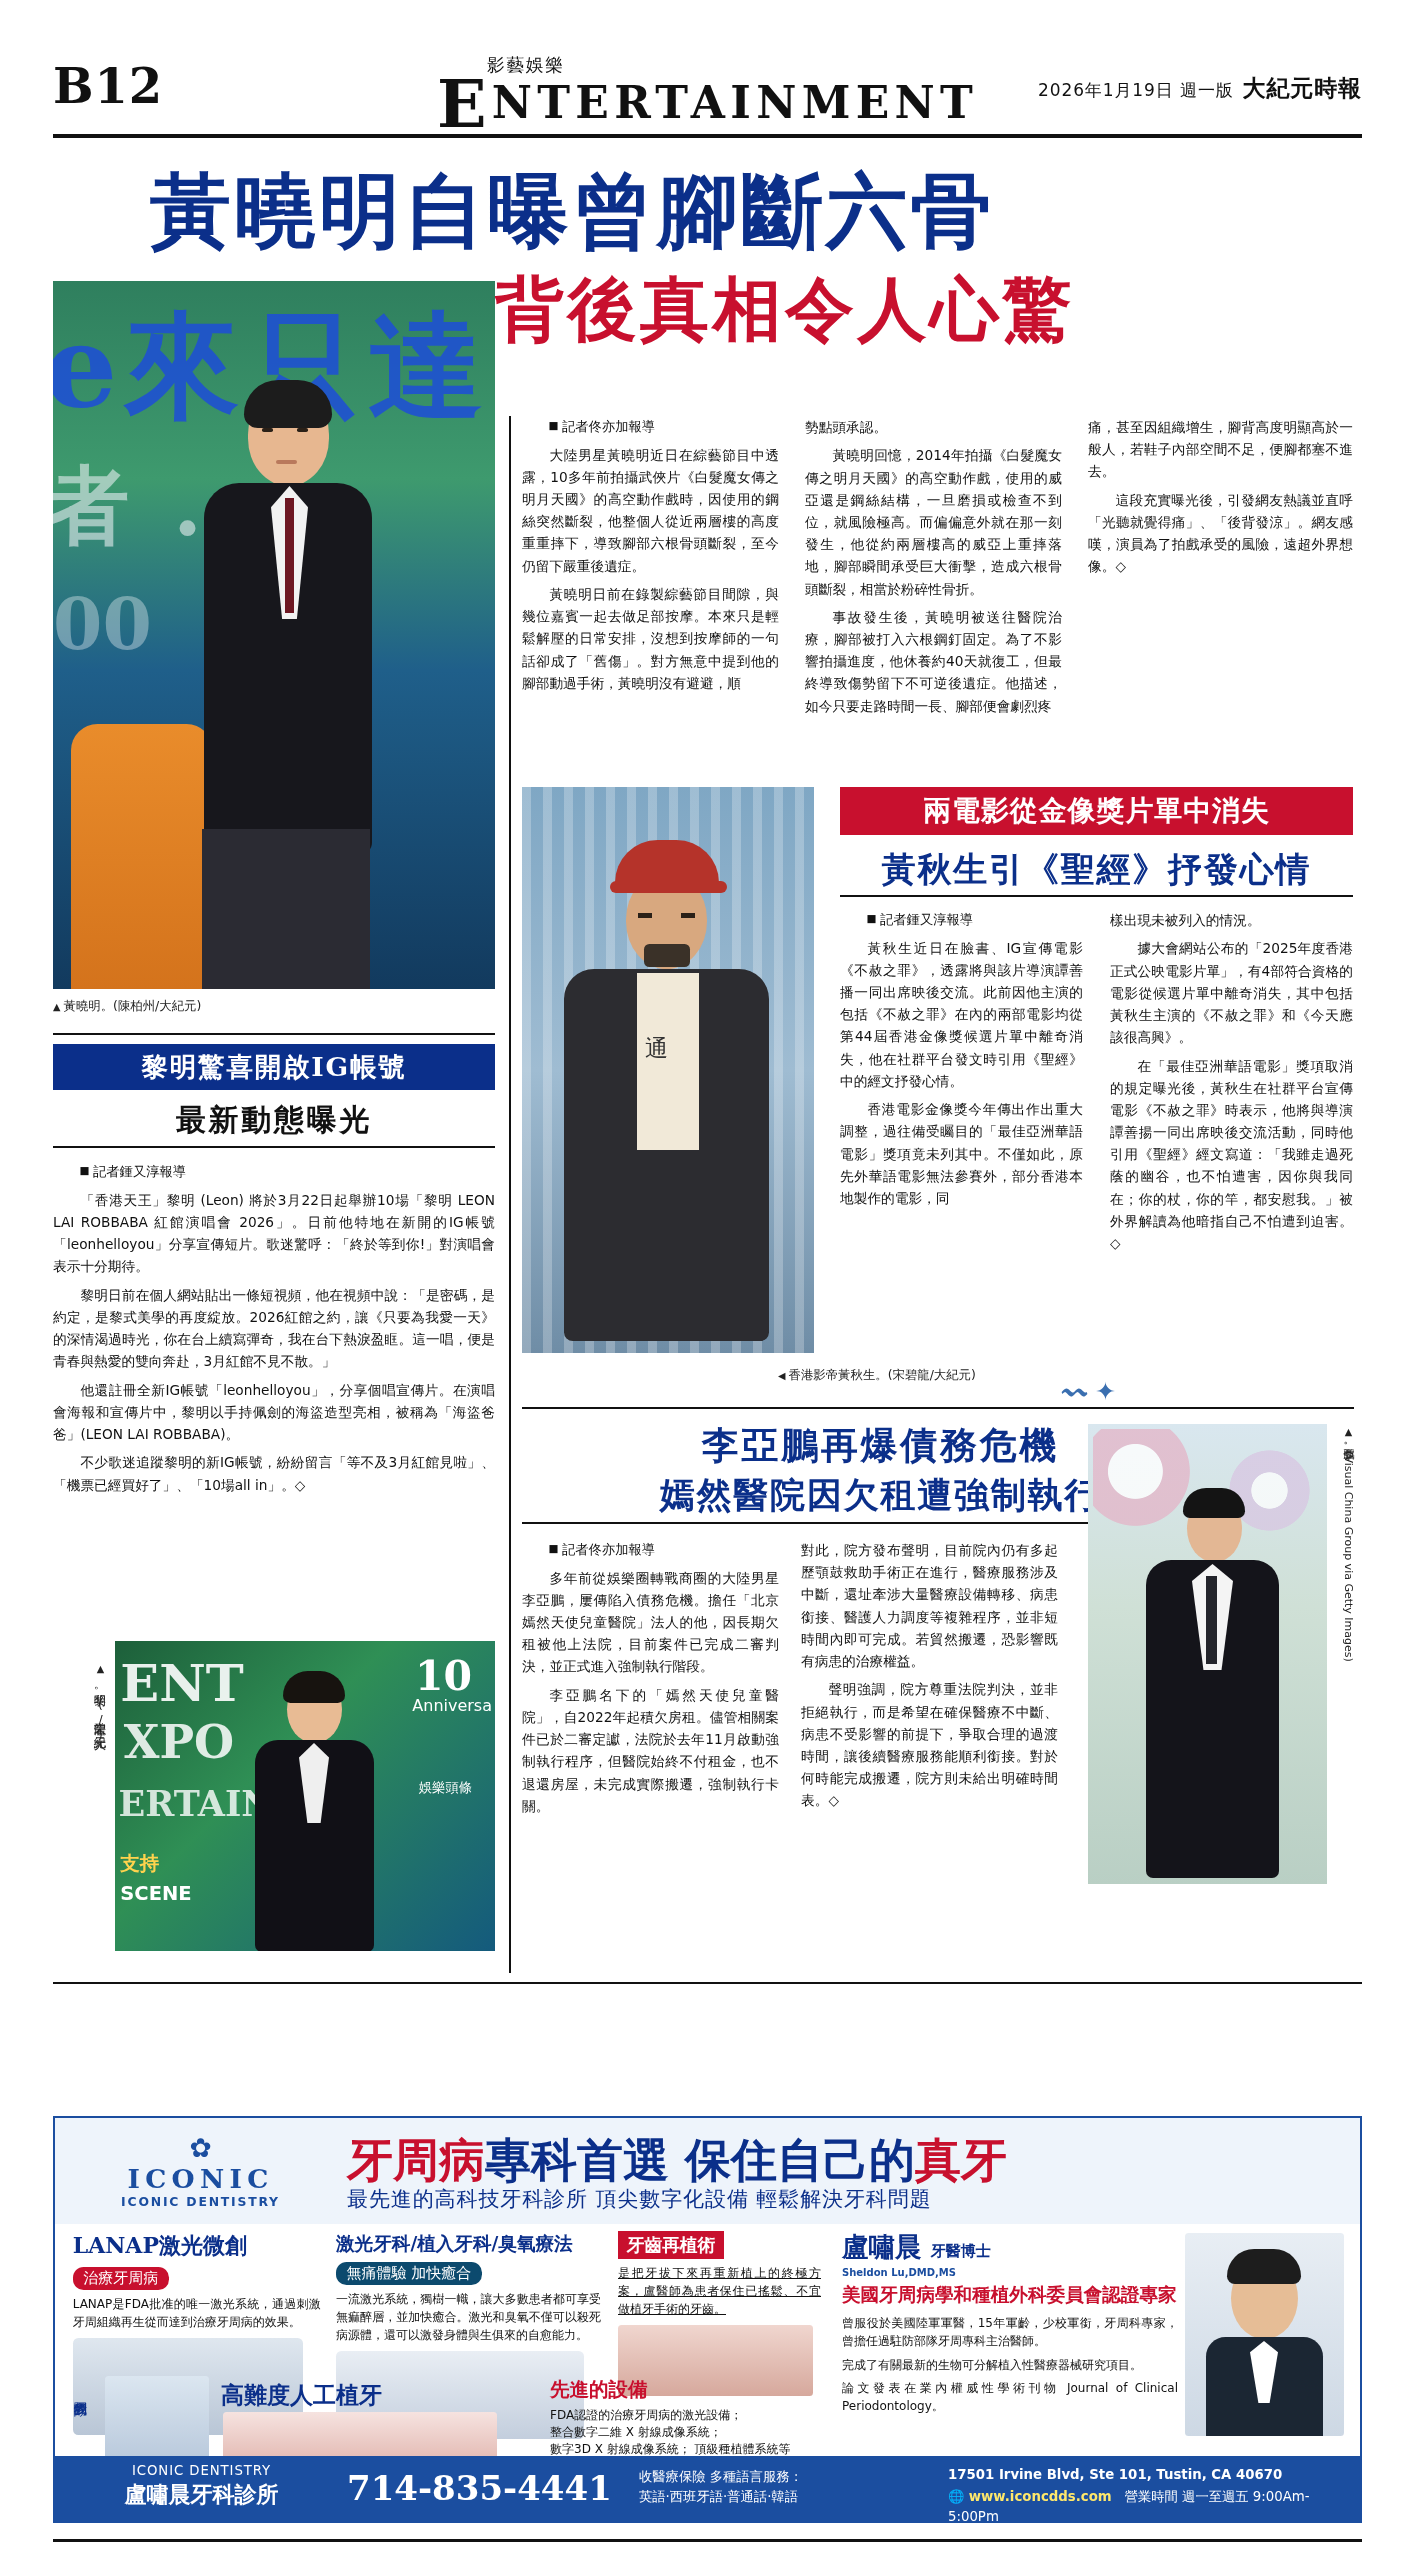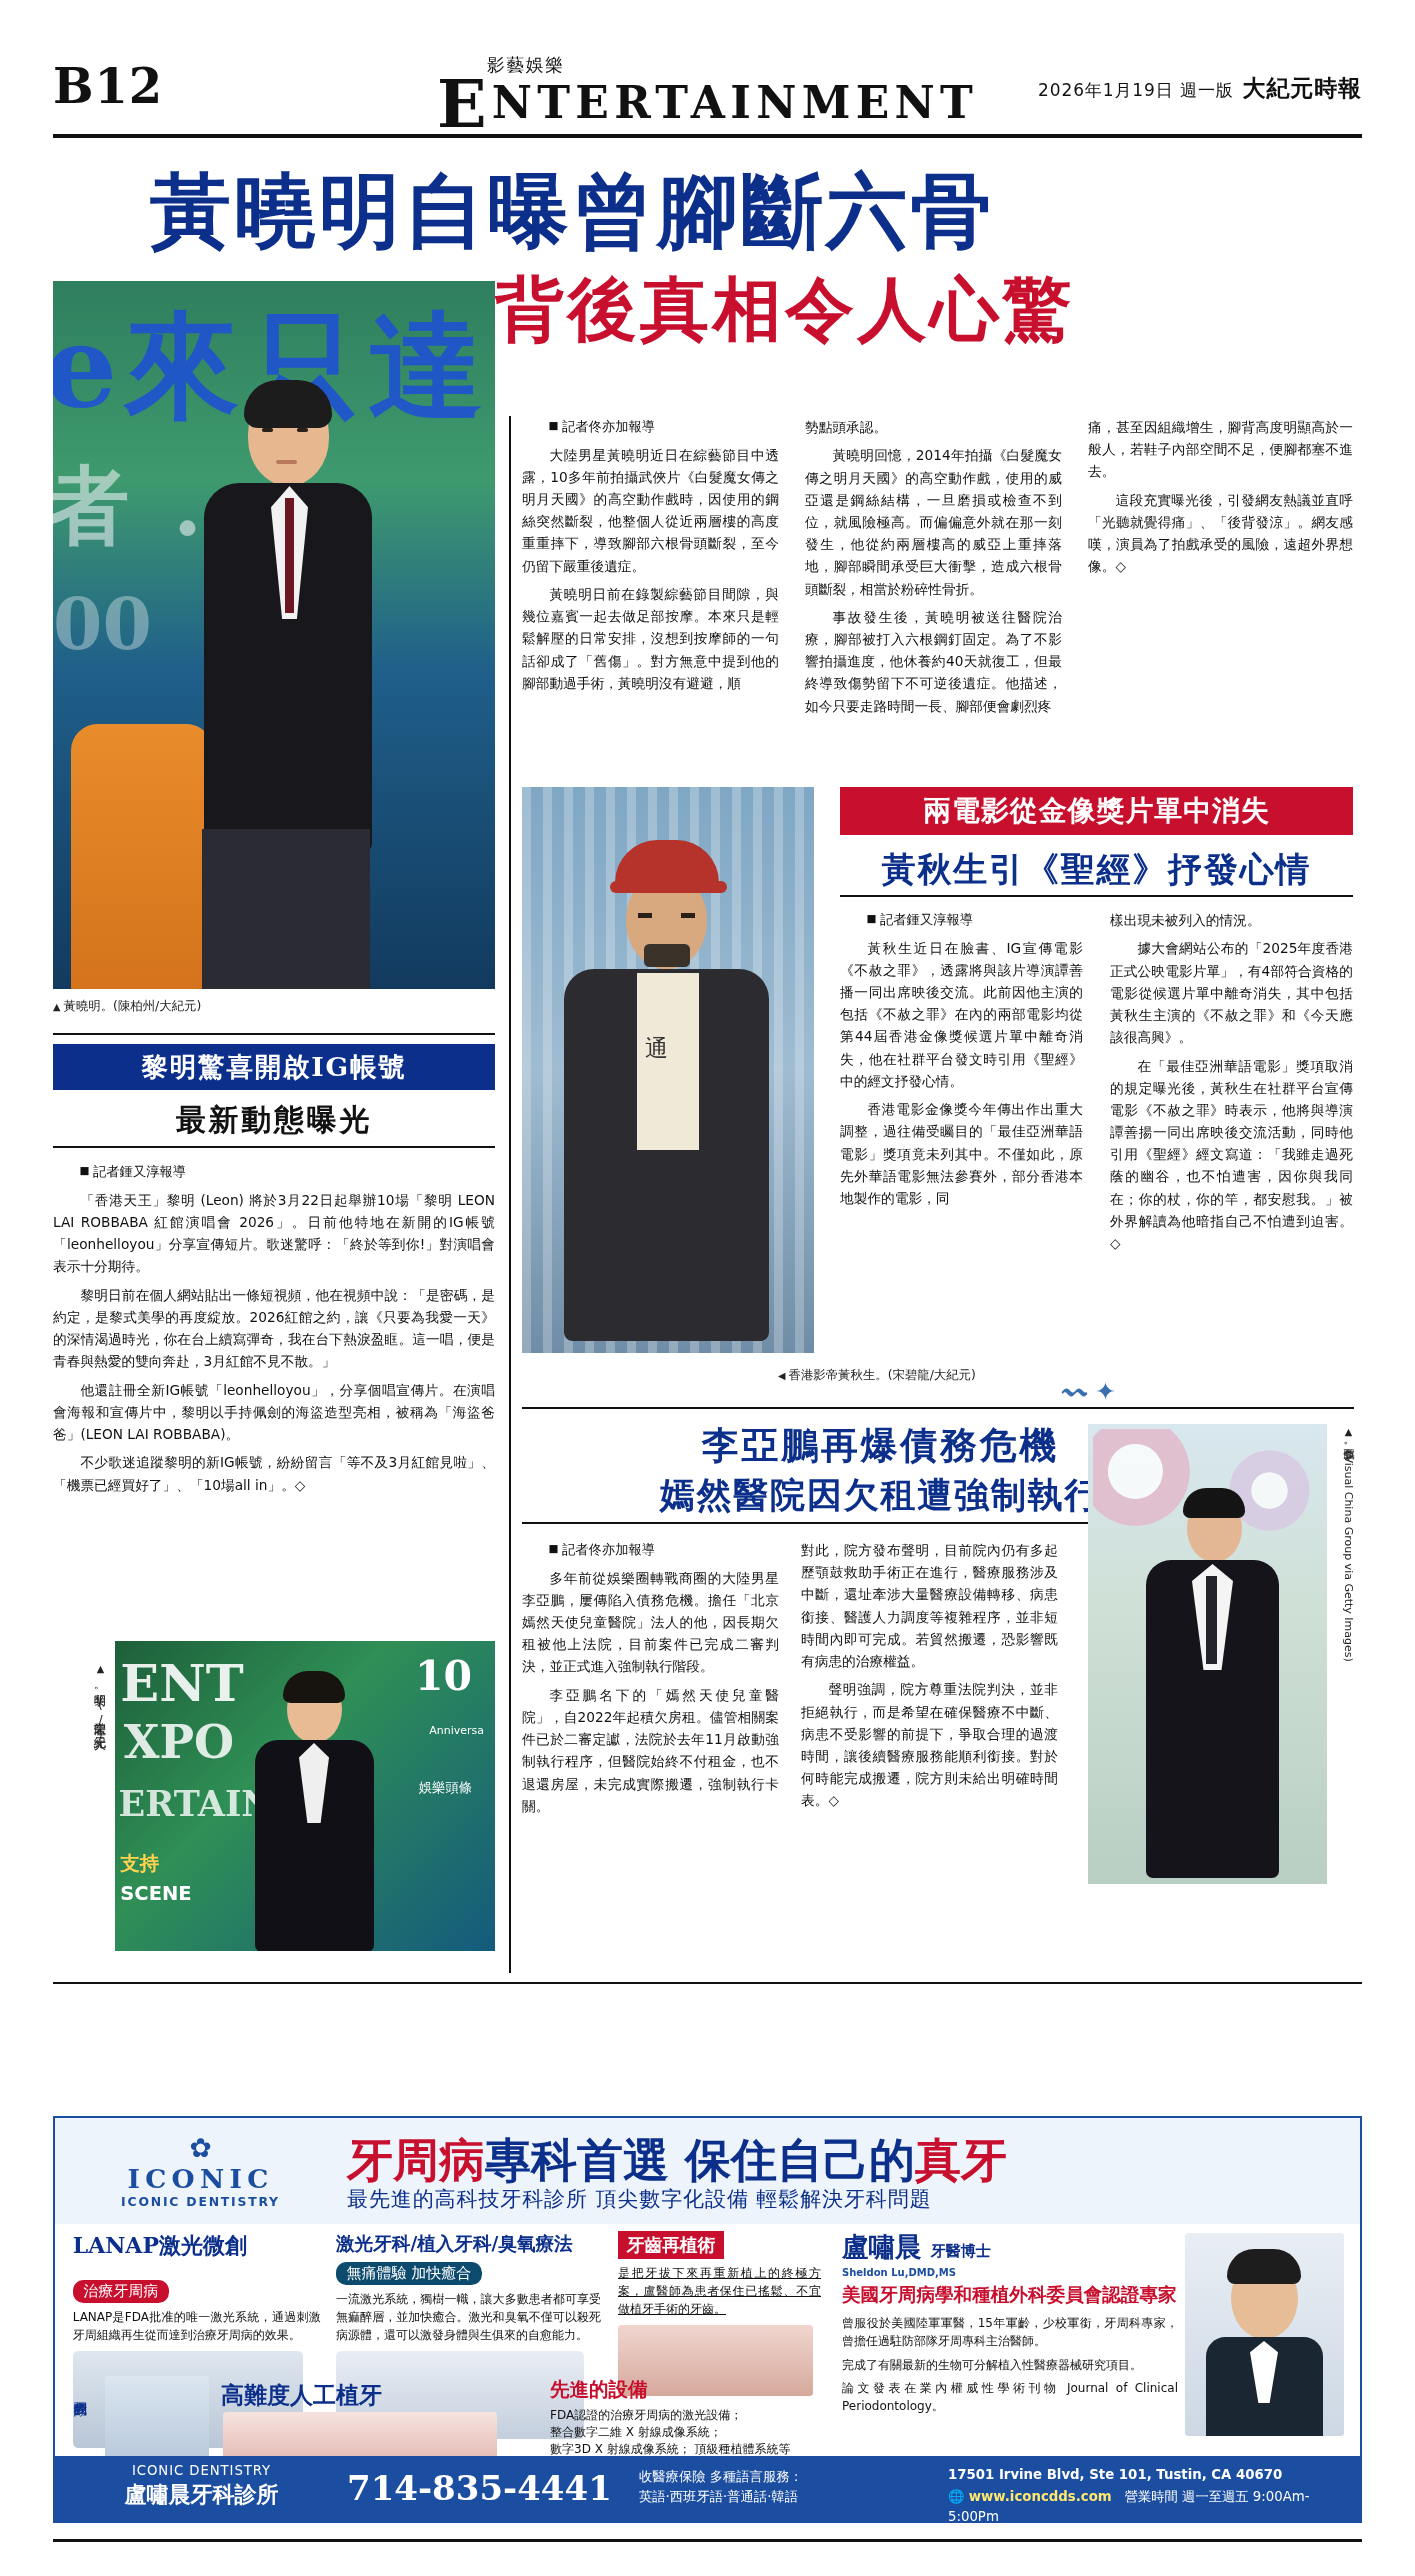--- a/index.html
+++ b/index.html
@@ -140,21 +140,21 @@
     <p>黎明日前在個人網站貼出一條短視頻，他在視頻中說：「是密碼，是約定，是黎式美學的再度綻放。2026紅館之約，讓《只要為我愛一天》的深情渴過時光，你在台上續寫彈奇，我在台下熱淚盈眶。這一唱，便是青春與熱愛的雙向奔赴，3月紅館不見不散。」</p>
     <p>他還註冊全新IG帳號「leonhelloyou」，分享個唱宣傳片。在演唱會海報和宣傳片中，黎明以手持佩劍的海盜造型亮相，被稱為「海盜爸爸」(LEON LAI ROBBABA)。</p>
     <p>不少歌迷追蹤黎明的新IG帳號，紛紛留言「等不及3月紅館見啦」、「機票已經買好了」、「10場all in」。◇</p>
   </div>
 
   <div class="photo" style="left:115px;top:1641px;width:380px;height:310px;">
     <div class="ph-bg" style="background:linear-gradient(135deg,#1d5f3a 0%,#2f8f55 40%,#145a7d 100%);"></div>
     <div style="position:absolute;left:5.3px;top:12.4px;font-family:'DejaVu Serif',serif;font-size:51px;font-weight:700;color:#fff;opacity:.9;">ENT</div>
     <div style="position:absolute;left:8.8px;top:74px;font-family:'DejaVu Serif',serif;font-size:46px;font-weight:700;color:#fff;opacity:.85;">XPO</div>
     <div style="position:absolute;right:23px;top:10.6px;font-family:'DejaVu Serif',serif;font-size:41px;font-weight:700;color:#ffffff;">10</div>
-    <div style="position:absolute;right:11px;top:55px;font-size:11px;color:#fff;margin-top:28px;">Anniversa</div>
+    <div style="position:absolute;right:3px;top:55px;font-size:16px;color:#fff;">Anniversa</div>
     <div style="position:absolute;left:3.5px;top:142px;font-family:'DejaVu Serif',serif;font-size:35px;font-weight:700;color:#fff;opacity:.8;">ERTAIN</div>
     <div style="position:absolute;left:5.3px;top:209px;font-size:19.5px;color:#ffd34d;font-weight:700;">支持</div>
     <div style="position:absolute;left:5.3px;top:241px;font-size:19.5px;color:#fff;font-weight:700;">SCENE</div>
     <div style="position:absolute;right:23px;top:138px;font-size:13.3px;color:#fff;">娛樂頭條</div>
     <div class="person" style="left:133px;top:35px;width:133px;height:274px;">
       <div style="position:absolute;left:39px;top:0;width:55px;height:67px;background:#e8bb94;border-radius:27.4px/34px;"></div>
       <div style="position:absolute;left:35px;top:-5.3px;width:62px;height:32px;background:#17130f;border-radius:30px 30px 8.8px 8.8px;"></div>
       <div style="position:absolute;left:7px;top:64px;width:119px;height:212px;background:#111016;border-radius:23px 23px 7px 7px;"></div>
       <div style="position:absolute;left:51px;top:67px;width:30px;height:80px;background:#efefef;clip-path:polygon(50% 0,100% 18%,72% 100%,28% 100%,0 18%);"></div>
     </div>
@@ -244,21 +244,21 @@
       <div class="sub">ICONIC DENTISTRY</div>
     </div>
     <div class="ad-hl">
       <span class="red">牙周病</span><span class="blue">專科首選</span>
       <span class="blue">保住自己的</span><span class="red">真牙</span>
     </div>
     <div class="ad-sub">最先進的高科技牙科診所  頂尖數字化設備  輕鬆解決牙科問題</div>
 
     <div style="position:absolute;left:17.7px;top:113px;width:248px;">
       <div class="panel-title" style="font-size:22px;color:#0b2f8a;">LANAP激光微創</div>
-      <div style="display:inline-block;margin-top:19px;background:#c8102e;color:#fff;font-size:15px;padding:1.8px 10.6px;border-radius:10.6px;">治療牙周病</div>
+      <div style="display:inline-block;margin-top:6px;background:#c8102e;color:#fff;font-size:15px;padding:1.8px 10.6px;border-radius:10.6px;">治療牙周病</div>
       <div style="font-size:12px;line-height:1.5;margin-top:5.3px;text-align:justify;">LANAP是FDA批准的唯一激光系統，通過刺激牙周組織再生從而達到治療牙周病的效果。</div>
       <div style="margin-top:7px;width:230px;height:97px;background:linear-gradient(180deg,#dfe7ef,#b9c6d6);border-radius:5.3px;"></div>
     </div>
 
     <div style="position:absolute;left:281px;top:113px;width:265px;">
       <div class="panel-title" style="font-size:18.6px;color:#0b2f8a;">激光牙科/植入牙科/臭氧療法</div>
       <div style="display:inline-block;margin-top:5.3px;background:#0c4a6e;color:#fff;font-size:15px;padding:1.8px 10.6px;border-radius:10.6px;">無痛體驗 加快癒合</div>
       <div style="font-size:12px;line-height:1.5;margin-top:5.3px;text-align:justify;">一流激光系統，獨樹一幟，讓大多數患者都可享受無痲醉層，並加快癒合。激光和臭氧不僅可以殺死病源體，還可以激發身體與生俱來的自愈能力。</div>
       <div style="margin-top:7px;width:248px;height:88px;background:linear-gradient(180deg,#e9eef4,#c3cedd);border-radius:5.3px;"></div>
     </div>

